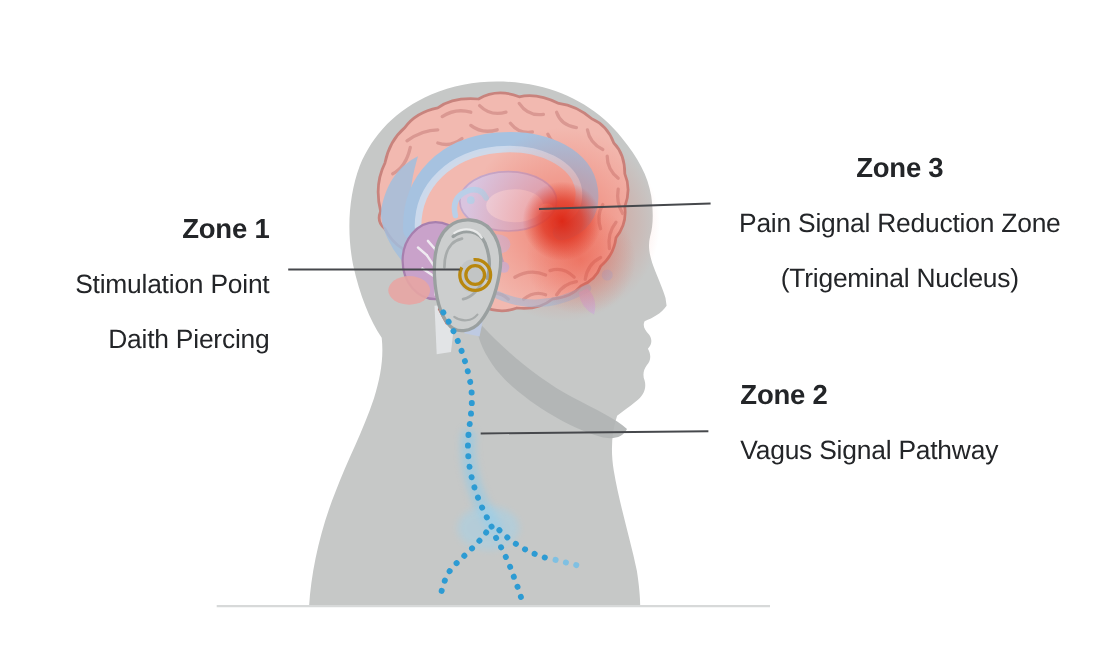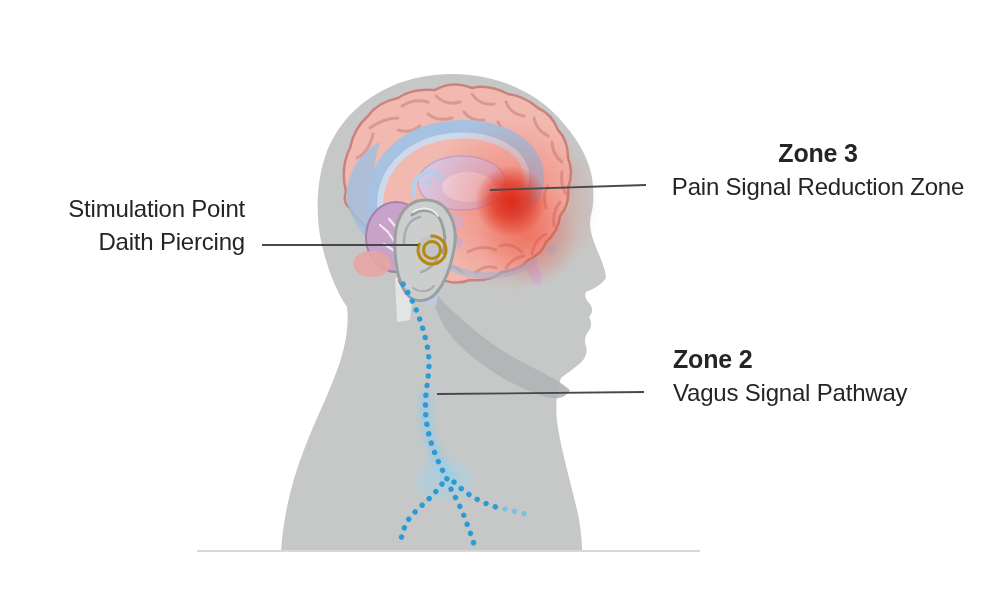--- a/index.html
+++ b/index.html
@@ -3,21 +3,21 @@
 <meta charset="utf-8">
 <style>
   html,body{margin:0;padding:0;background:#ffffff;}
   #stage{
     position:relative;width:1000px;height:600px;background:#ffffff;
     overflow:hidden;font-family:"Liberation Sans",sans-serif;
   }
   #art{position:absolute;left:0;top:0;}
   .label{position:absolute;color:#232528;line-height:33px;letter-spacing:-0.2px;}
   .label .t{display:block;font-weight:700;font-size:25px;}
-  .label .s{display:block;font-weight:400;font-size:24px;}
+  .label .s{display:block;font-weight:400;font-size:24px;margin-top:17px;}
   #zone1{top:192px;left:25px;width:220px;text-align:right;}
   #zone3{top:137px;left:644px;width:348px;text-align:center;}
   #zone2{top:343px;left:673px;width:348px;text-align:left;}
 </style>
 </head>
 <body>
 
 <div id="stage">
 
   <svg id="art" width="1000" height="600" viewBox="0 0 1000 600">
@@ -220,27 +220,29 @@
     </g>
 
     <path d="M 197 551 L 700 551" stroke-width="2" stroke="#d7d9d9"></path>
 
     <path d="M 262 245 L 418 245" stroke-width="1.8" stroke="#46484c"></path>
     <path d="M 490 190 L 646 185" stroke-width="1.8" stroke="#46484c"></path>
     <path d="M 437 394 L 644 392" stroke-width="1.8" stroke="#46484c"></path>
   </svg>
 
   <div class="label" id="zone1">
+    <span class="t">Zone 1</span>
     <span class="s">Stimulation Point</span>
     <span class="s">Daith Piercing</span>
   </div>
 
   <div class="label" id="zone3">
     <span class="t">Zone 3</span>
     <span class="s">Pain Signal Reduction Zone</span>
+    <span class="s">(Trigeminal Nucleus)</span>
   </div>
 
   <div class="label" id="zone2">
     <span class="t">Zone 2</span>
     <span class="s">Vagus Signal Pathway</span>
   </div>
 
 </div>
 
 </body></html>

